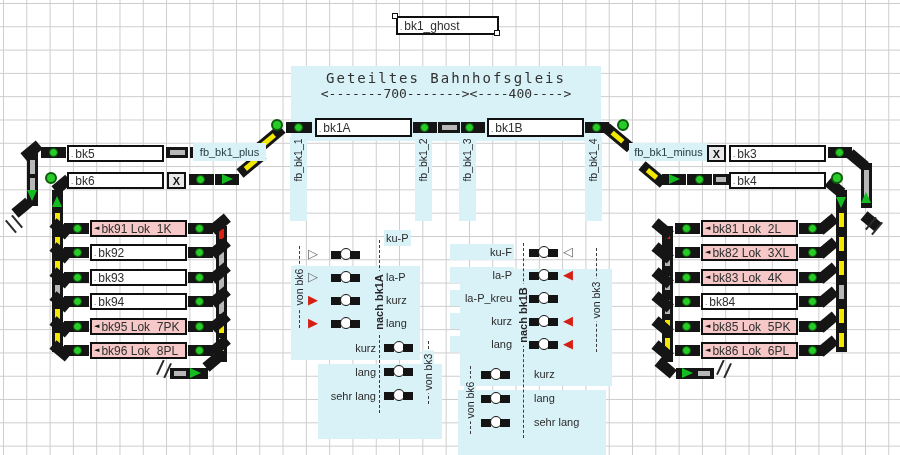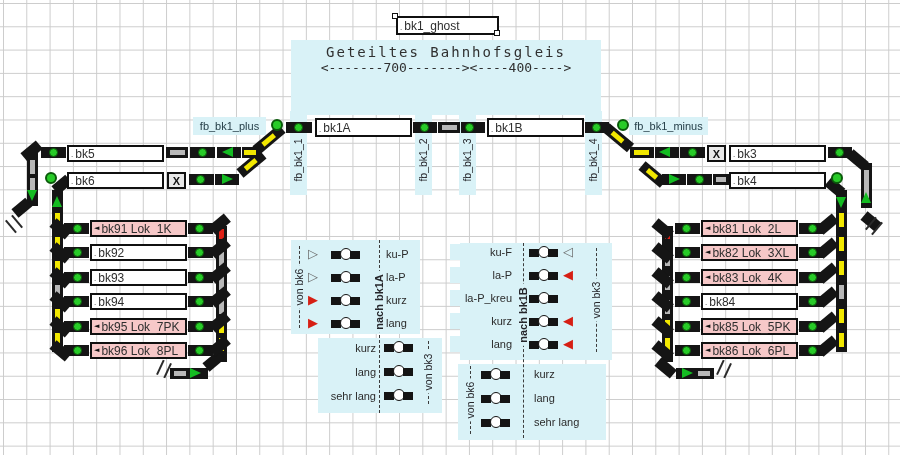--- a/index.html
+++ b/index.html
@@ -1,20 +1,20 @@
 <!DOCTYPE html>
 <html><head>
 <meta charset="utf-8">
 <style>
   html,body{margin:0;padding:0;background:#fff;}
   .stage{position:relative;width:900px;height:455px;overflow:hidden;background:#fff;
     background-image:linear-gradient(#cccccc 1px,transparent 1px),linear-gradient(90deg,#cccccc 1px,transparent 1px);
     background-size:23.3px 23.3px;background-position:3px 3px;
     font-family:"Liberation Sans",sans-serif;}
-  .cyan{position:absolute;background:#d9f2f7;}
+  .cyan{position:absolute;background:#d9f2f7;margin-top:26px;}
   
   .tk{position:absolute;background:#151515;z-index:2;}
   .h{height:11px;}
   .v{width:11px;}
   .diag{position:absolute;height:11px;background:#151515;transform-origin:left center;z-index:2;}
   .ins{position:absolute;background:#b8b8b8;}
   .h>.ins,.diag>.ins{top:3px;height:5px;width:15px;}
   .v>.ins{left:3px;width:5px;height:14px;}
   .ins.y{background:#f2e800;}
   .ins.r{background:#de2015;}
@@ -415,21 +415,21 @@
   <div class="cyan" style="left:318px;top:338px;width:124px;height:75px;z-index:1"></div>
   <div class="cyan" style="left:460px;top:243px;width:152px;height:117px;z-index:1"></div>
   <div class="cyan" style="left:458px;top:364px;width:148px;height:76px;z-index:1"></div>
 
   <div class="vdash" style="left:299px;top:246px;height:82px"></div>
   <span class="rot cy" style="left:299px;top:287px">von bk6</span>
   <span class="tri free" style="left:308px;top:247px">▷</span>
   <span class="rind" style="left:331px;top:248px">
       <i></i>
     </span>
-  <span class="rlabel" style="left:384px;top:246px">ku-P</span>
+  <span class="rlabel" style="left:384px;top:230px">ku-P</span>
   <span class="tri free" style="left:308px;top:270px">▷</span>
   <span class="rind" style="left:331px;top:271px">
       <i></i>
     </span>
   <span class="rlabel" style="left:384px;top:269px">la-P</span>
   <span class="tri set" style="left:308px;top:293px">▶</span>
   <span class="rind" style="left:331px;top:294px">
       <i></i>
     </span>
   <span class="rlabel" style="left:384px;top:292px">kurz</span>

